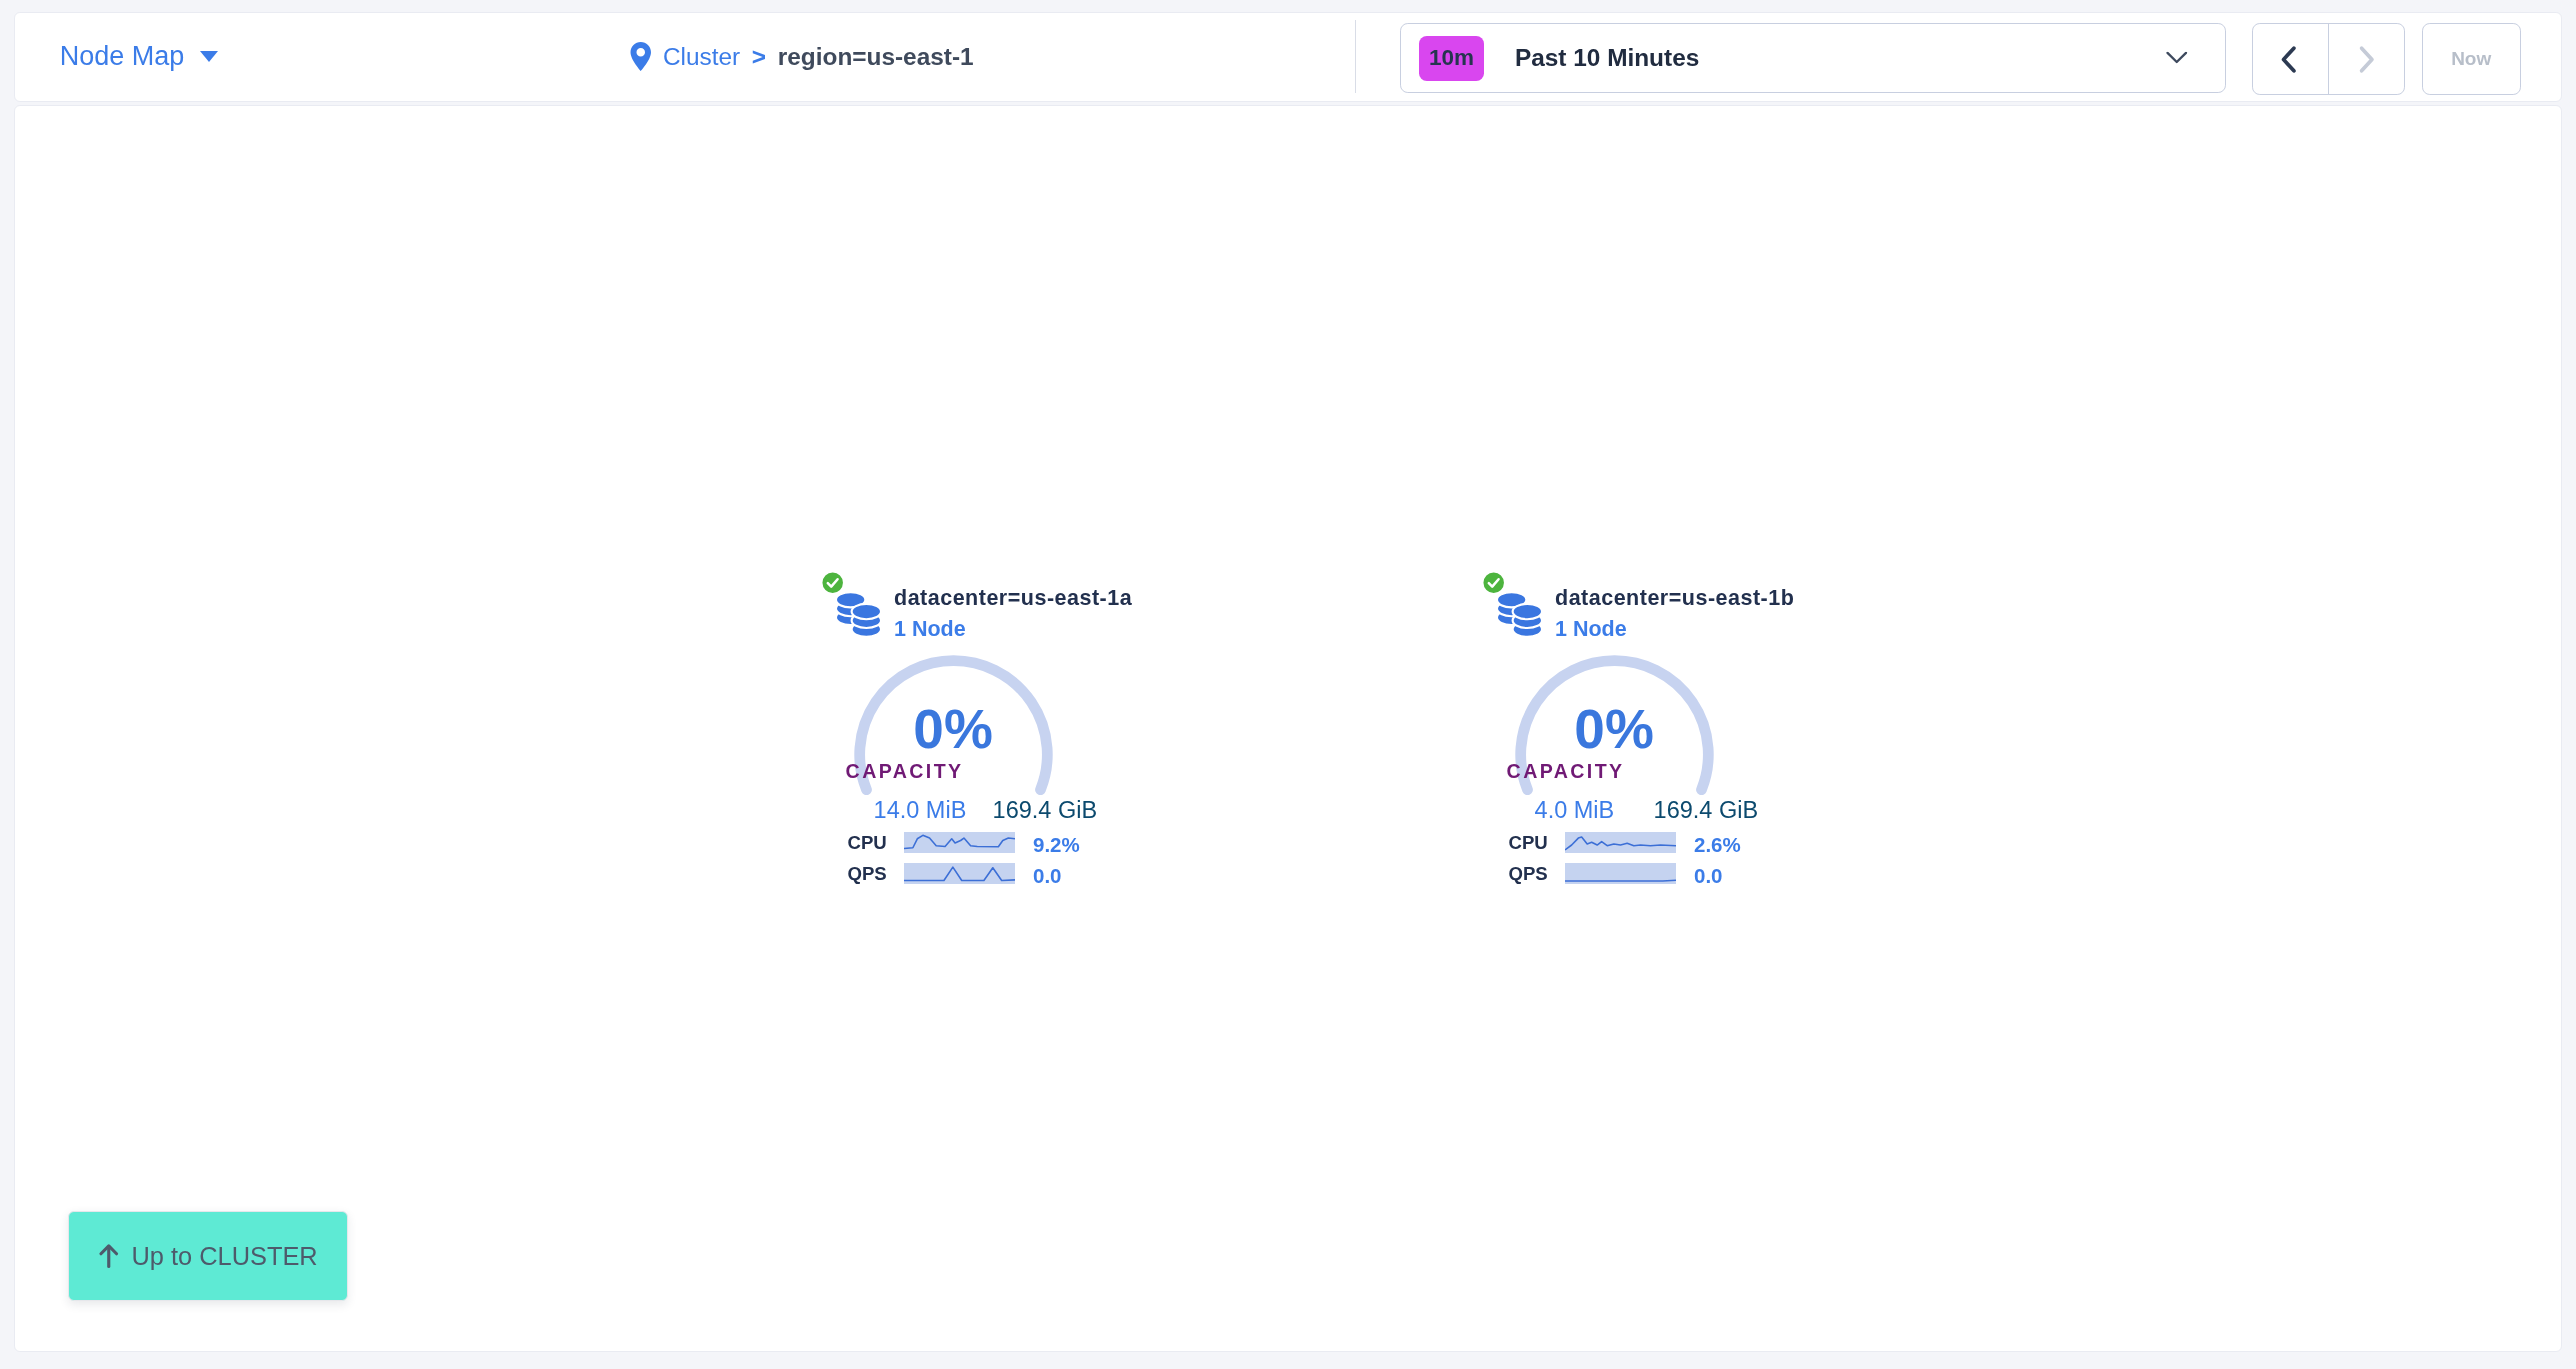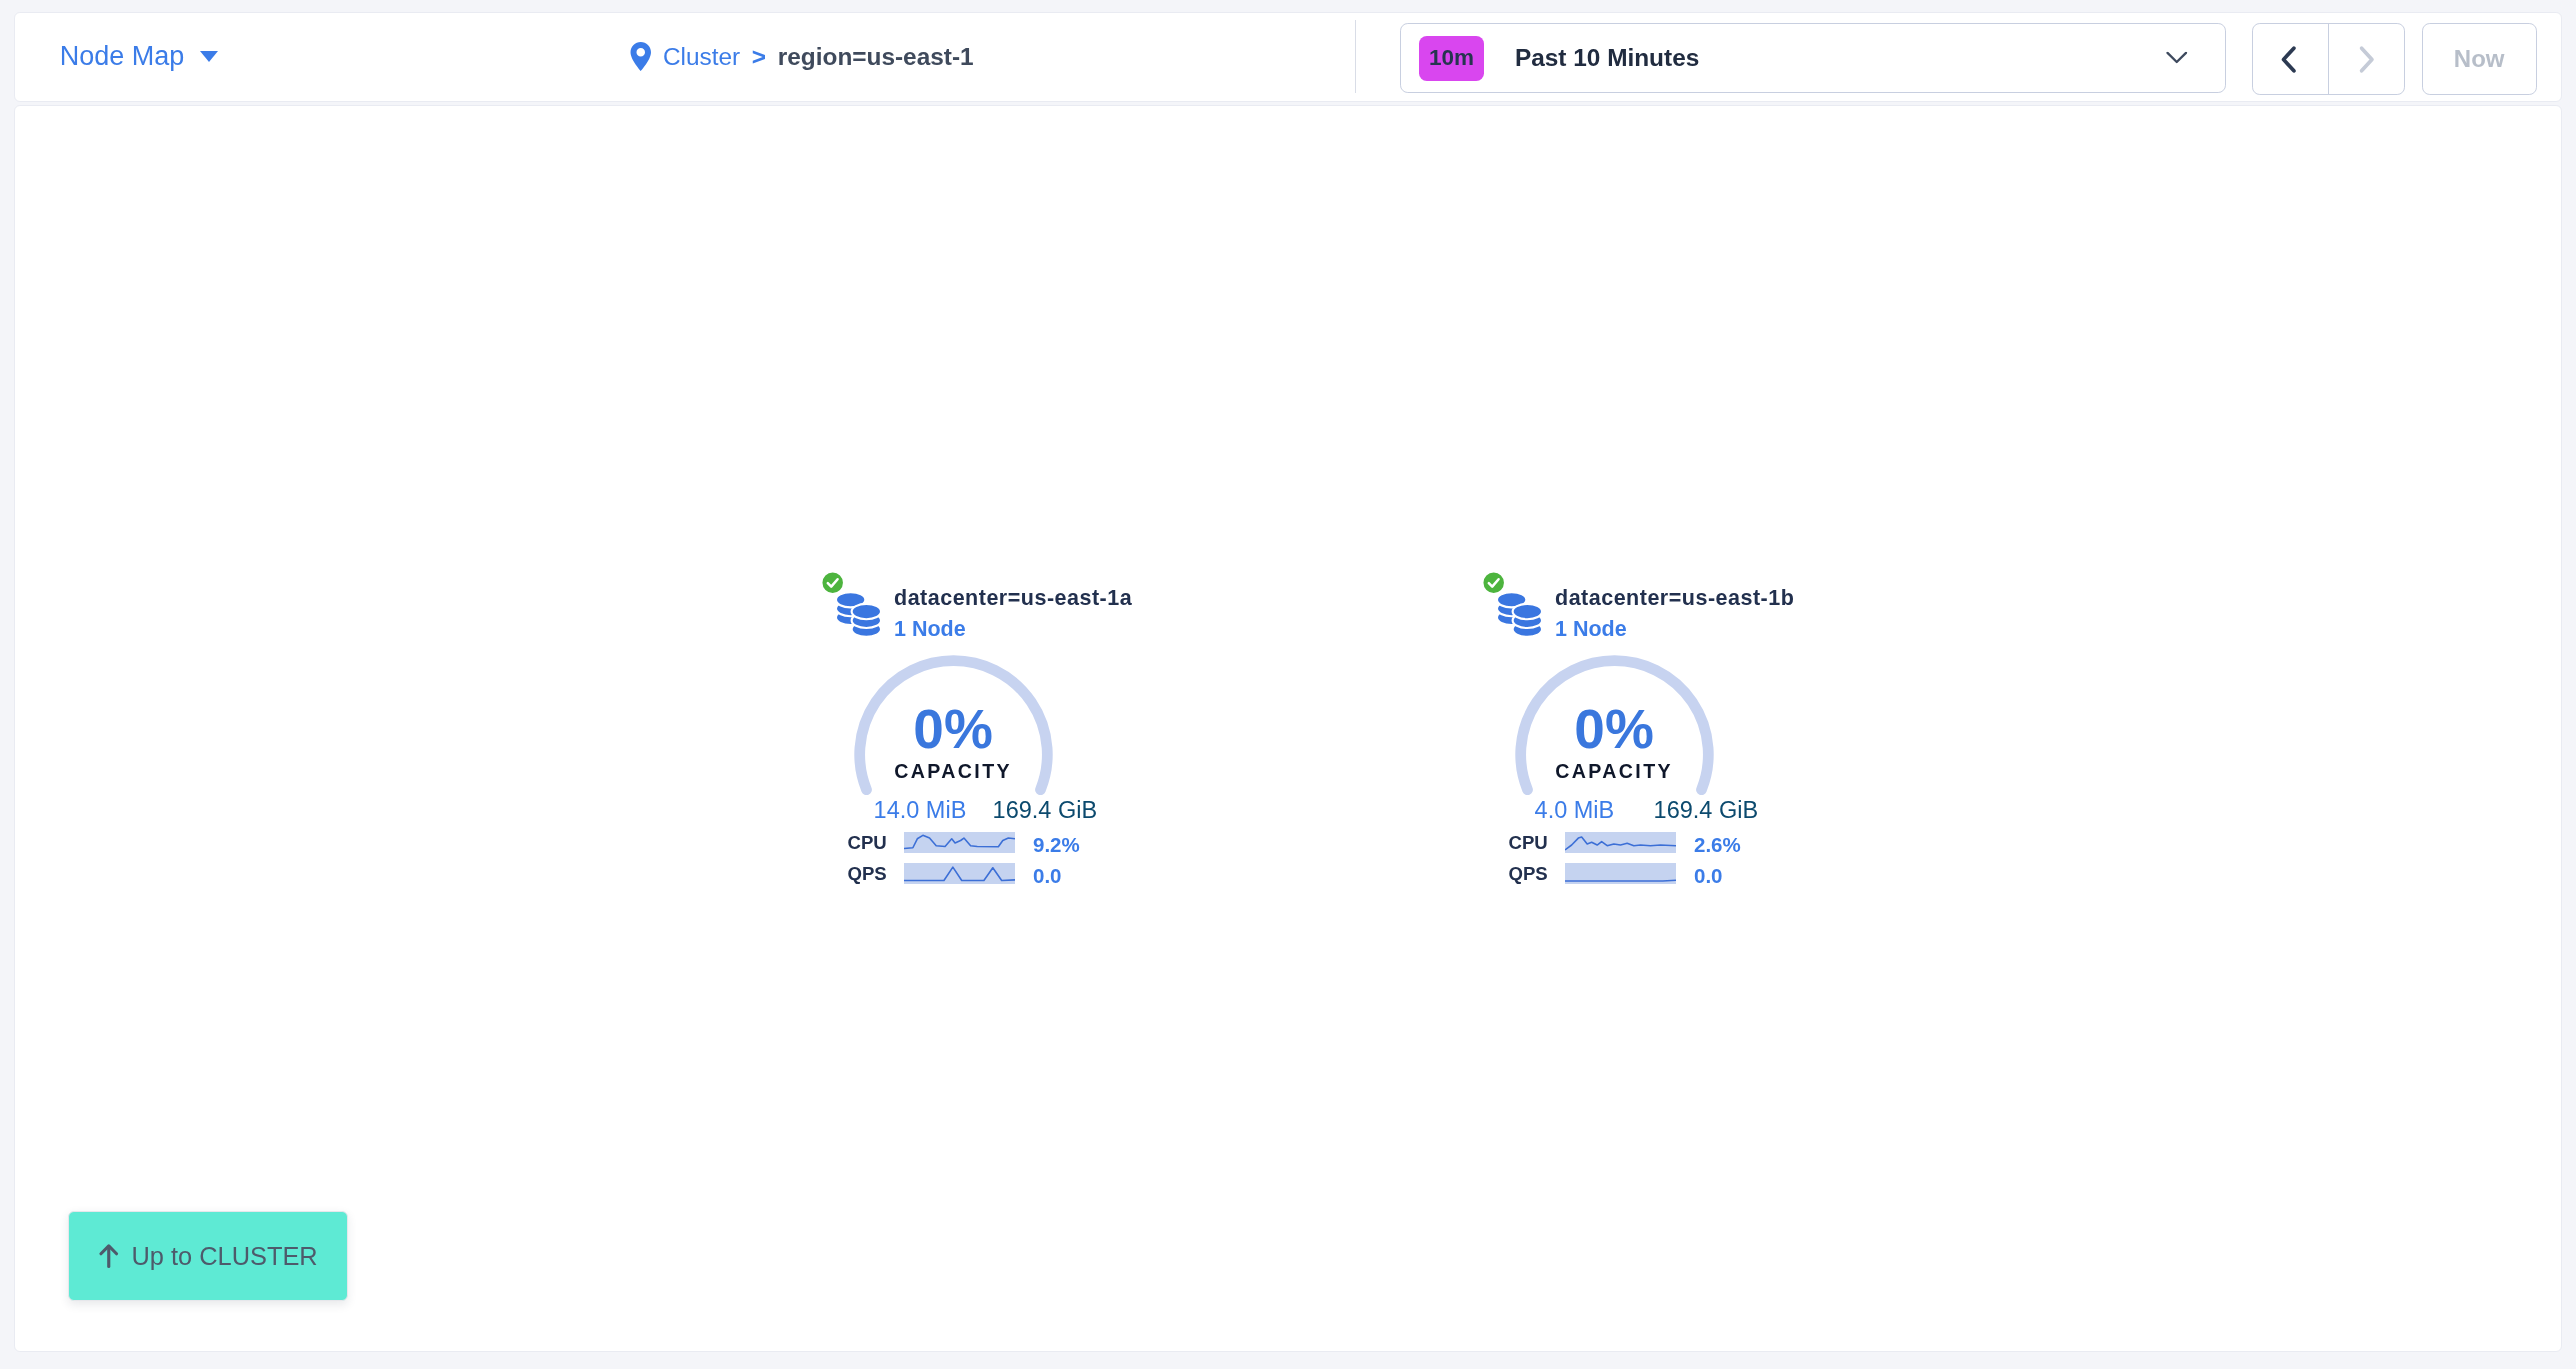--- a/index.html
+++ b/index.html
@@ -42,42 +42,42 @@
   .time-label{margin-left:31px;font-size:24.4px;font-weight:600;color:#212c40;}
   .time-chevron{position:absolute;right:37px;top:50%;transform:translateY(-50%);}
   .nav-group{
     position:absolute;left:2237px;top:10.8px;width:153px;height:72px;
     border:1px solid #c8cfe0;border-radius:7.8px;background:#fff;
     display:flex;box-sizing:border-box;
   }
   .nav-half{flex:1;display:flex;align-items:center;justify-content:center;cursor:pointer;}
   .nav-half.prev{border-right:1px solid #c8cfe0;}
   .now-btn{
-    position:absolute;left:2407px;top:10.8px;width:115px;height:72px;
+    position:absolute;left:2407px;top:10.8px;width:99px;height:72px;
     border:1px solid #c8cfe0;border-radius:7.8px;background:#fff;
     display:flex;align-items:center;justify-content:center;
-    font-size:24px;font-weight:bold;color:#b7bec9;box-sizing:border-box;cursor:default;
+    font-size:19px;font-weight:bold;color:#b7bec9;box-sizing:border-box;cursor:default;
   }
   
   .canvas{
     position:absolute;left:13.7px;right:13.7px;top:105px;bottom:16.6px;
     background:#fff;border:1px solid #e9ebf2;border-radius:5.9px;box-sizing:border-box;
   }
   
   .dc-card{position:absolute;width:274px;height:323px;top:570px;}
   .dc-card.left{left:826px;}
   .dc-card.right{left:1487px;}
   .status-icon{position:absolute;left:-5.9px;top:0;}
   .db-icon{position:absolute;left:7.8px;top:19.6px;}
   .card-title{position:absolute;left:68px;top:15.6px;font-size:21.5px;font-weight:bold;color:#22304e;letter-spacing:0.5px;white-space:nowrap;}
   .card-sub{position:absolute;left:68px;top:47px;font-size:21.5px;font-weight:bold;color:#3b7ce8;}
   .gauge{position:absolute;left:19.6px;top:77px;width:215px;height:215px;}
   .gauge svg{position:absolute;left:0;top:0;}
   .gauge-percent{position:absolute;left:0;top:55px;width:100%;text-align:center;font-size:55px;font-weight:bold;color:#3a77dd;line-height:1;}
-  .gauge-label{position:absolute;left:0;top:113px;width:100%;text-align:center;font-size:19.6px;font-weight:bold;color:#0f172a;letter-spacing:2.4px;}
+  .gauge-label{position:absolute;left:0;top:113px;width:100%;font-size:19.6px;font-weight:bold;color:#701a75;letter-spacing:2.4px;}
   .cap-row{position:absolute;left:19.6px;right:2.9px;top:227px;display:flex;justify-content:space-between;align-items:baseline;margin-left:28px;}
   .cap-used{font-size:23.5px;color:#3b7ce8;}
   .cap-total{font-size:23.5px;color:#0c4a6e;}
   .metric-row{position:absolute;left:0;width:100%;height:21.5px;}
   .metric-row.m0{top:262px;}
   .metric-row.m1{top:293px;}
   .metric-label{position:absolute;left:21.5px;top:0;font-size:18.6px;font-weight:bold;color:#22304e;}
   .sparkbox{position:absolute;left:78px;top:0;width:111px;height:20.5px;background:#c5d3f0;}
   .sparkbox svg{display:block;width:100%;height:100%;}
   .metric-value{position:absolute;left:207px;top:1px;font-size:20.5px;font-weight:600;color:#3b7ce8;white-space:nowrap;}

